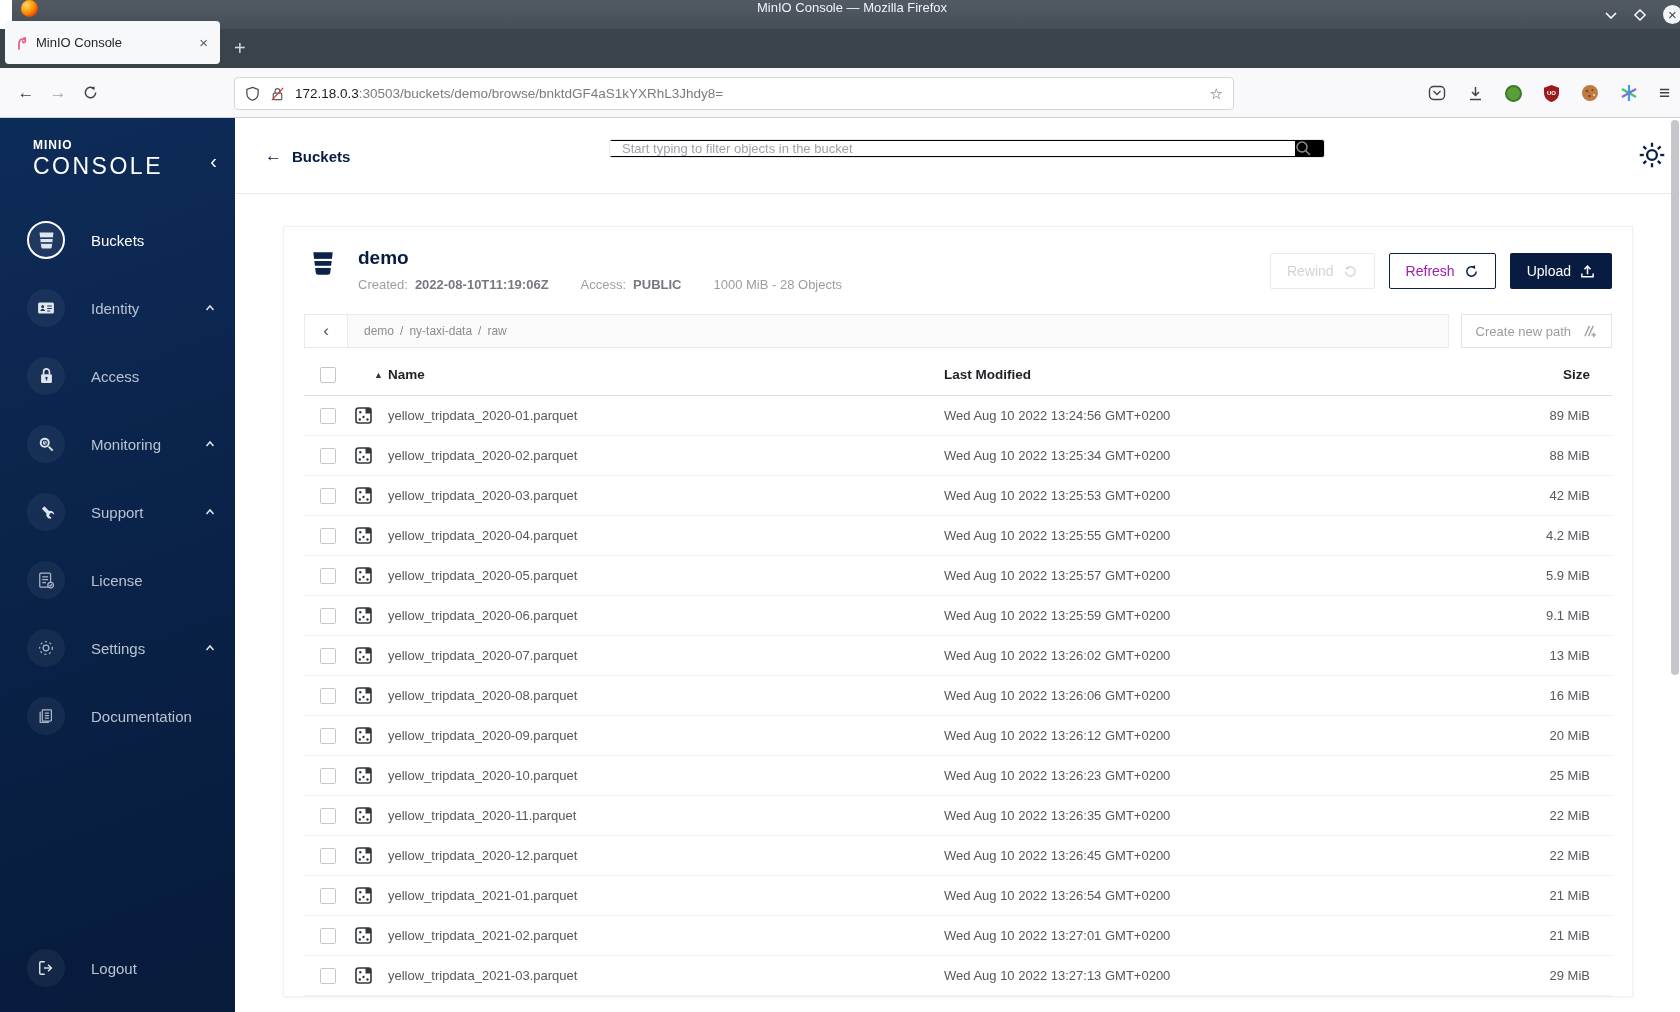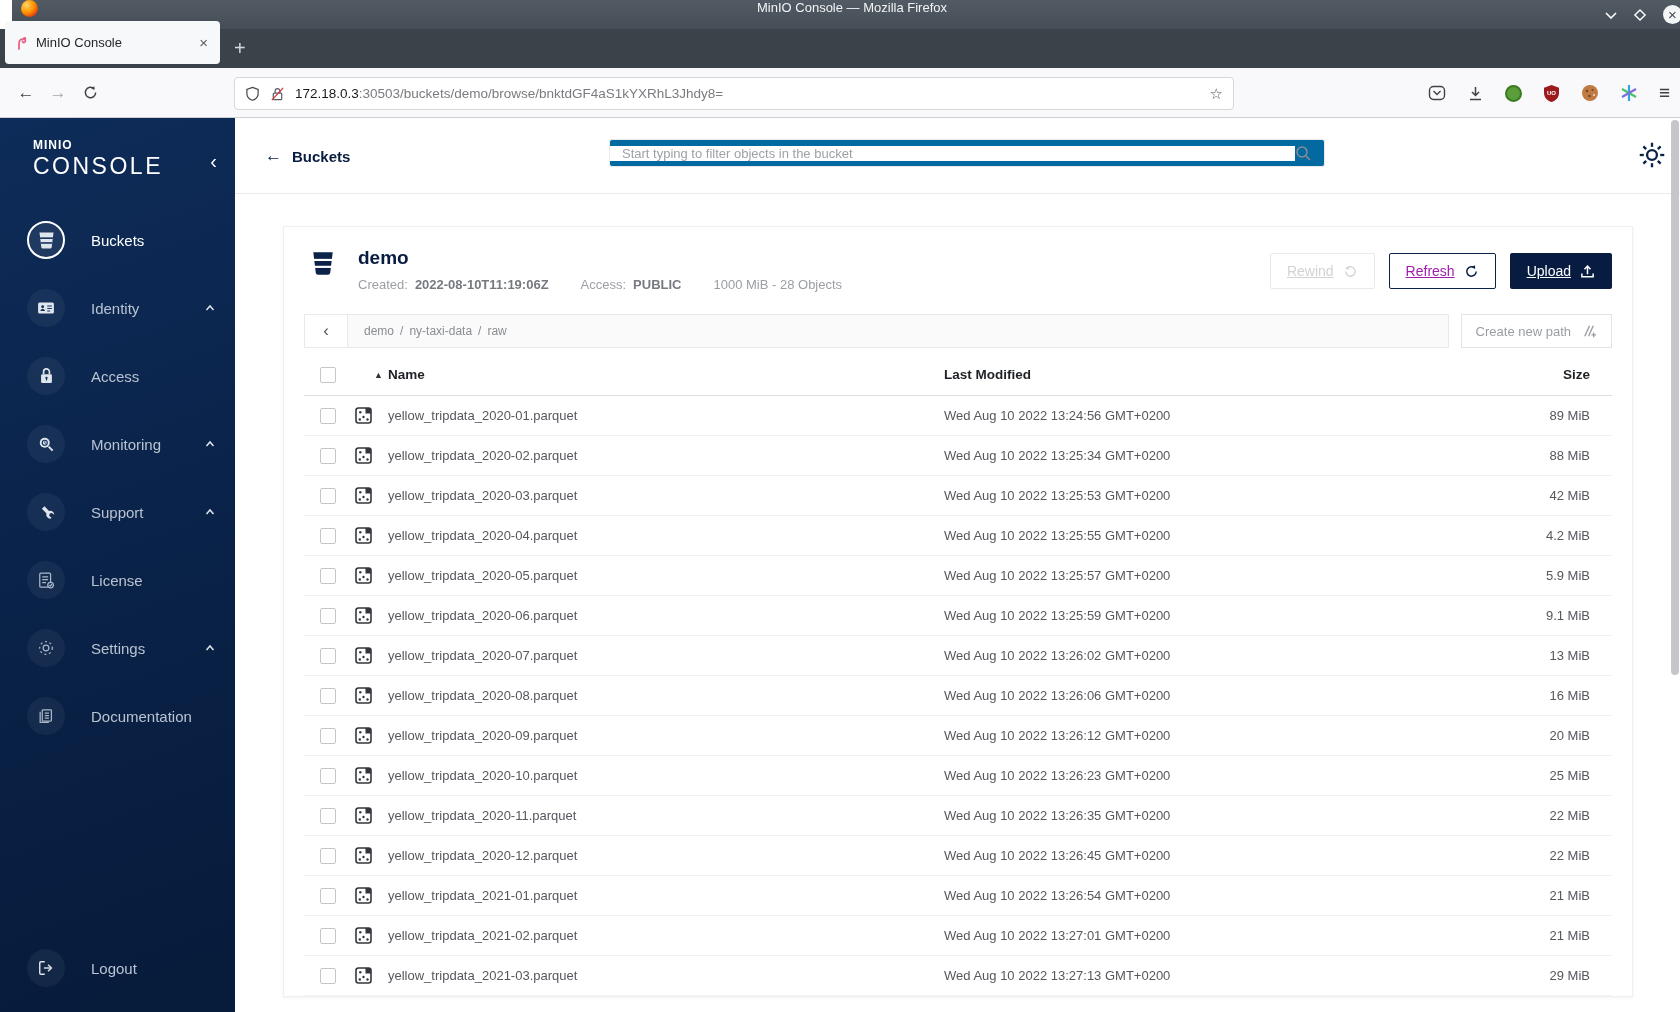--- a/index.html
+++ b/index.html
@@ -54,40 +54,40 @@
   .mcaret { position:absolute; right:20px; width:10px; height:10px; display:none; }
   .mitem[data-caret="true"] .mcaret { display:block; }
   .logout-wrap { position:absolute; bottom:10px; left:0; right:0; }
 
   
   .main { position:absolute; left:235px; top:118px; width:1445px; height:894px; background:#fff; }
   .pagehead { position:relative; height:76px; border-bottom:1px solid #eaeaea; }
   .backgroup { position:absolute; left:30px; top:0; height:76px; display:flex; align-items:center; gap:10px;
     color:#081C42; font-weight:bold; font-size:15px; cursor:pointer; }
   .backarrow { font-size:17px; font-weight:normal; }
-  .searchbox { position:absolute; left:374px; top:21px; width:716px; height:28px; border:1px solid #eaeaea;
-    border-radius:3px; display:flex; align-items:center; background:#0369a1; }
+  .searchbox { position:absolute; left:374px; top:21px; width:716px; height:19px; border:1px solid #eaeaea;
+    border-radius:3px; display:flex; align-items:center; background:#000000; }
   .searchbox input { flex:1; border:none; outline:none; font-size:13px; color:#333; padding:0 12px;
     font-family:"Liberation Sans",sans-serif; }
   .searchbox input::placeholder { color:#9da1a7; }
   .search-ic { margin-right:12px; }
   .gear-top { position:absolute; right:14px; top:23px; }
 
   .card { margin:32px 48px 0 48px; width:1350px; border:1px solid #f0f0f0;
     box-shadow:0 1px 3px rgba(0,0,0,0.05); padding:0 20px; background:#fff; }
   .bkhead { display:flex; align-items:flex-start; padding:20px 0 16px 6px; }
   .bk-icon { margin-top:3px; }
   .bk-meta { margin-left:22px; flex:1; }
   .bk-name { font-size:19px; font-weight:bold; color:#081C42; }
   .bk-sub { margin-top:8px; font-size:13px; color:#9b9ea4; display:flex; gap:7px; align-items:center; }
   .bk-sub b { color:#767a80; font-weight:bold; }
   .bk-sub .gap { width:18px; }
   .bk-actions { display:flex; gap:14px; align-items:center; margin-top:6px; }
   .btn { height:36px; display:flex; align-items:center; gap:9px; padding:0 16px; font-size:14px;
-    border-radius:2px; background:#fff; cursor:pointer; border:1px solid transparent;text-decoration:underline; }
+    border-radius:2px; background:#fff; cursor:pointer; border:1px solid transparent; }
   .btn-disabled { border-color:#e9e9e9; color:#d3d3d3; }
   .btn-outline { border-color:#0b2249; color:#a21caf; }
   .btn-primary { background:#081C42; color:#fff; }
 
   .pathrow { display:flex; align-items:center; margin-top:6px; }
   .path-back { width:44px; height:34px; border:1px solid #eaeaea; display:flex; align-items:center;
     justify-content:center; color:#555; font-size:17px; background:#fff; }
   .path-bar { flex:1; height:34px; border:1px solid #eaeaea; border-left:none; background:#fafafa;
     display:flex; align-items:center; padding-left:16px; font-size:12px; color:#8a8d92; gap:6px; }
   .path-seg { cursor:pointer; }

